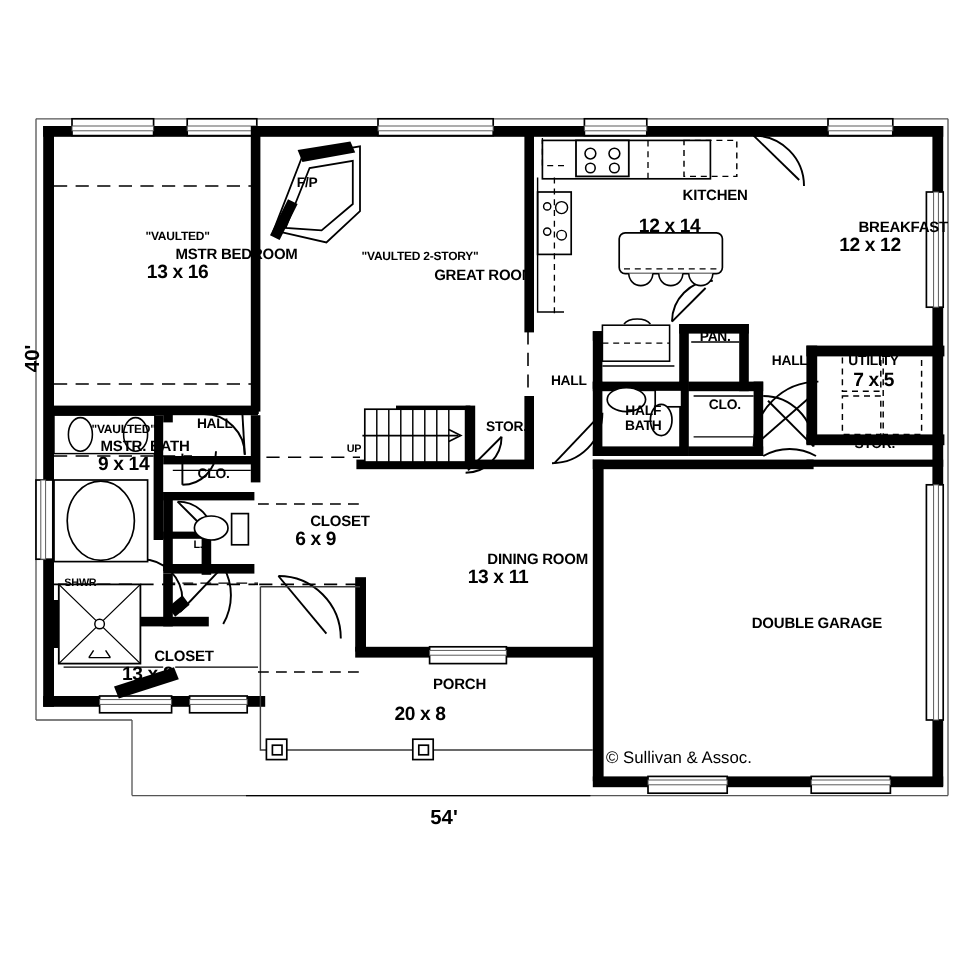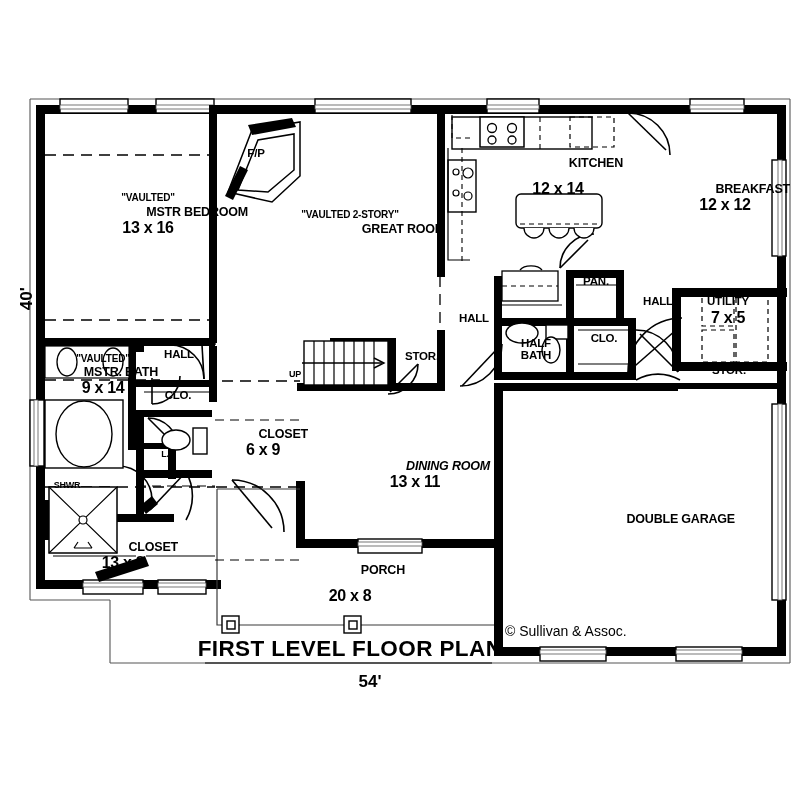--- a/index.html
+++ b/index.html
@@ -351,21 +351,21 @@
   <div class="lbl rq" style="left:48px;top:354px;width:110px;">"VAULTED"</div>
   <div class="lbl rname" style="left:48px;top:366px;width:110px;">MSTR. BATH</div>
   <div class="lbl rdim" style="left:48px;top:380px;width:110px;">9 x 14</div>
 
   <div class="lbl rname" style="left:68px;top:541px;width:110px;">CLOSET</div>
   <div class="lbl rdim" style="left:68px;top:555px;width:110px;">13 x 8</div>
 
   <div class="lbl rname" style="left:218px;top:428px;width:90px;">CLOSET</div>
   <div class="lbl rdim" style="left:218px;top:442px;width:90px;">6 x 9</div>
 
-  <div class="lbl rname" style="left:340px;top:460px;width:150px;font-style:italic;">DINING ROOM</div>
+  <div class="lbl rname" style="left:340px;top:460px;width:150px;">DINING ROOM</div>
   <div class="lbl rdim" style="left:340px;top:474px;width:150px;">13 x 11</div>
 
   <div class="lbl rname" style="left:575px;top:513px;width:160px;">DOUBLE GARAGE</div>
 
   <div class="lbl rname" style="left:295px;top:564px;width:110px;">PORCH</div>
   <div class="lbl rdim" style="left:295px;top:588px;width:110px;">20 x 8</div>
 
   <div class="lbl small" style="left:505px;top:337px;width:62px;line-height:1.05;">
     <span>HALF<br>BATH</span>
   </div>
@@ -377,17 +377,16 @@
   <div class="lbl small" style="left:152px;top:390px;width:52px;">CLO.</div>
   <div class="lbl small" style="left:578px;top:333px;width:52px;">CLO.</div>
   <div class="lbl tiny" style="left:152px;top:450px;width:26px;">L.</div>
   <div class="lbl small" style="left:570px;top:276px;width:52px;">PAN.</div>
   <div class="lbl small" style="left:396px;top:351px;width:52px;">STOR.</div>
   <div class="lbl small" style="left:700px;top:365px;width:58px;">STOR.</div>
   <div class="lbl tiny" style="left:42px;top:481px;width:50px;">SHWR</div>
   <div class="lbl tiny" style="left:283px;top:358px;width:24px;margin-top:12px;">UP</div>
 
   <div class="lbl copy" style="left:505px;top:624px;width:230px;text-align:left;">© Sullivan &amp; Assoc.</div>
-  <div class="lbl title" style="left:190px;top:638px;width:320px;">FIRST LEVEL FLOOR PLAN</div>
   <div class="lbl dimtxt" style="left:330px;top:673px;width:80px;">54'</div>
   <div class="lbl dimtxt rot" style="left:2px;top:290px;width:50px;">40'</div>
 
 </div>
 
 </body></html>

